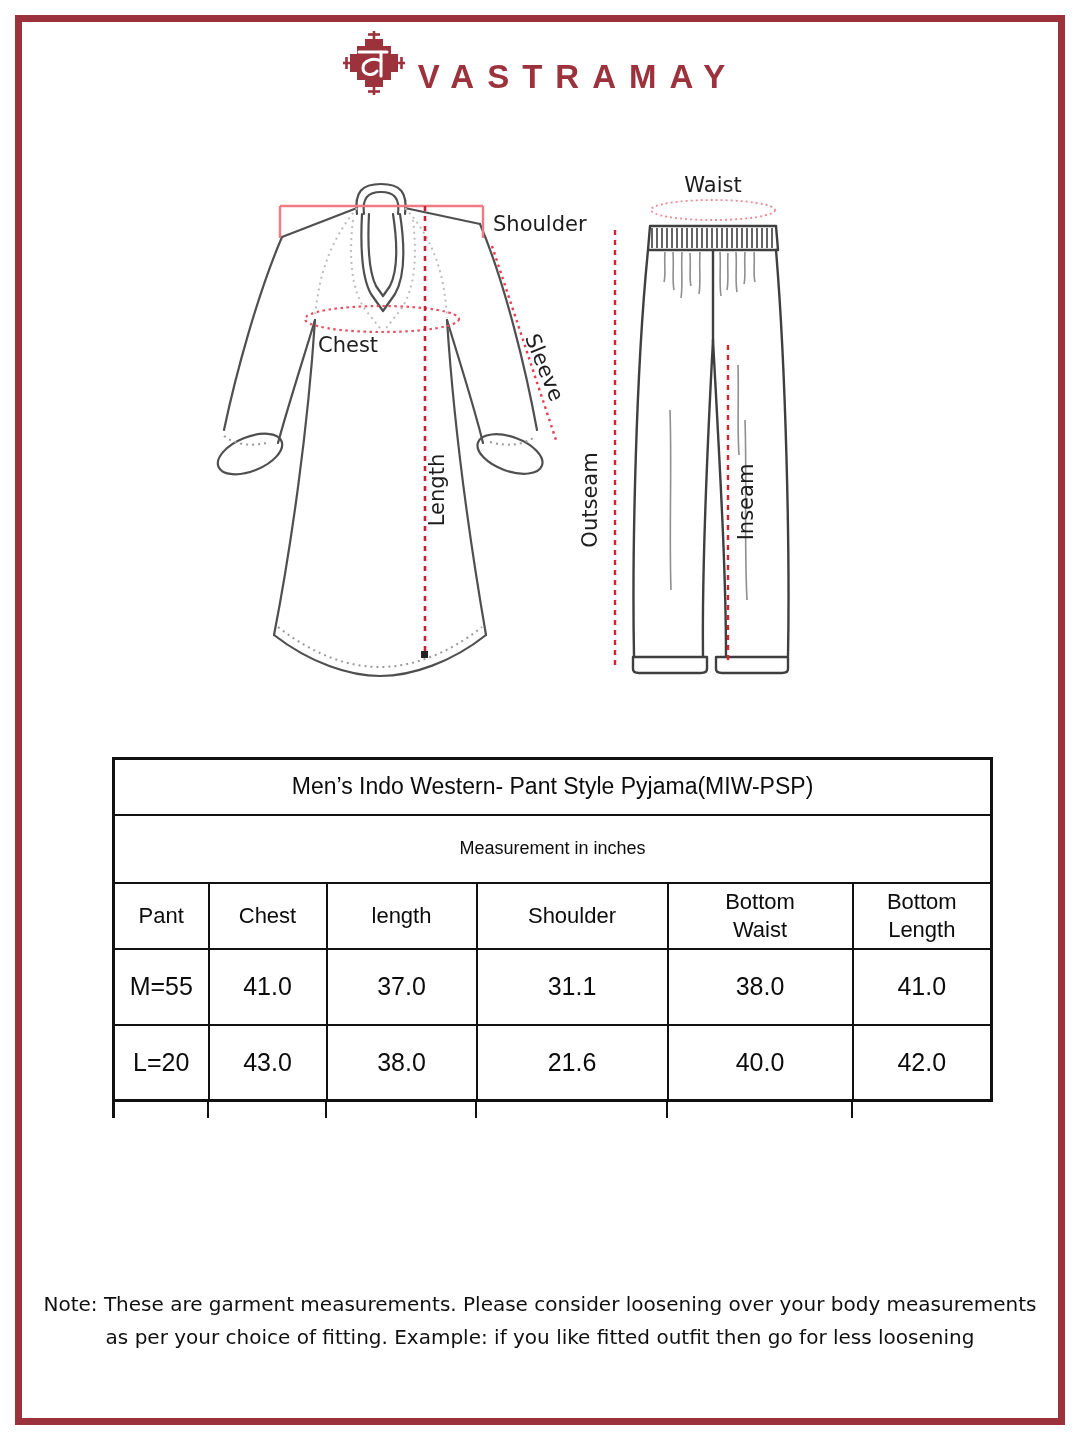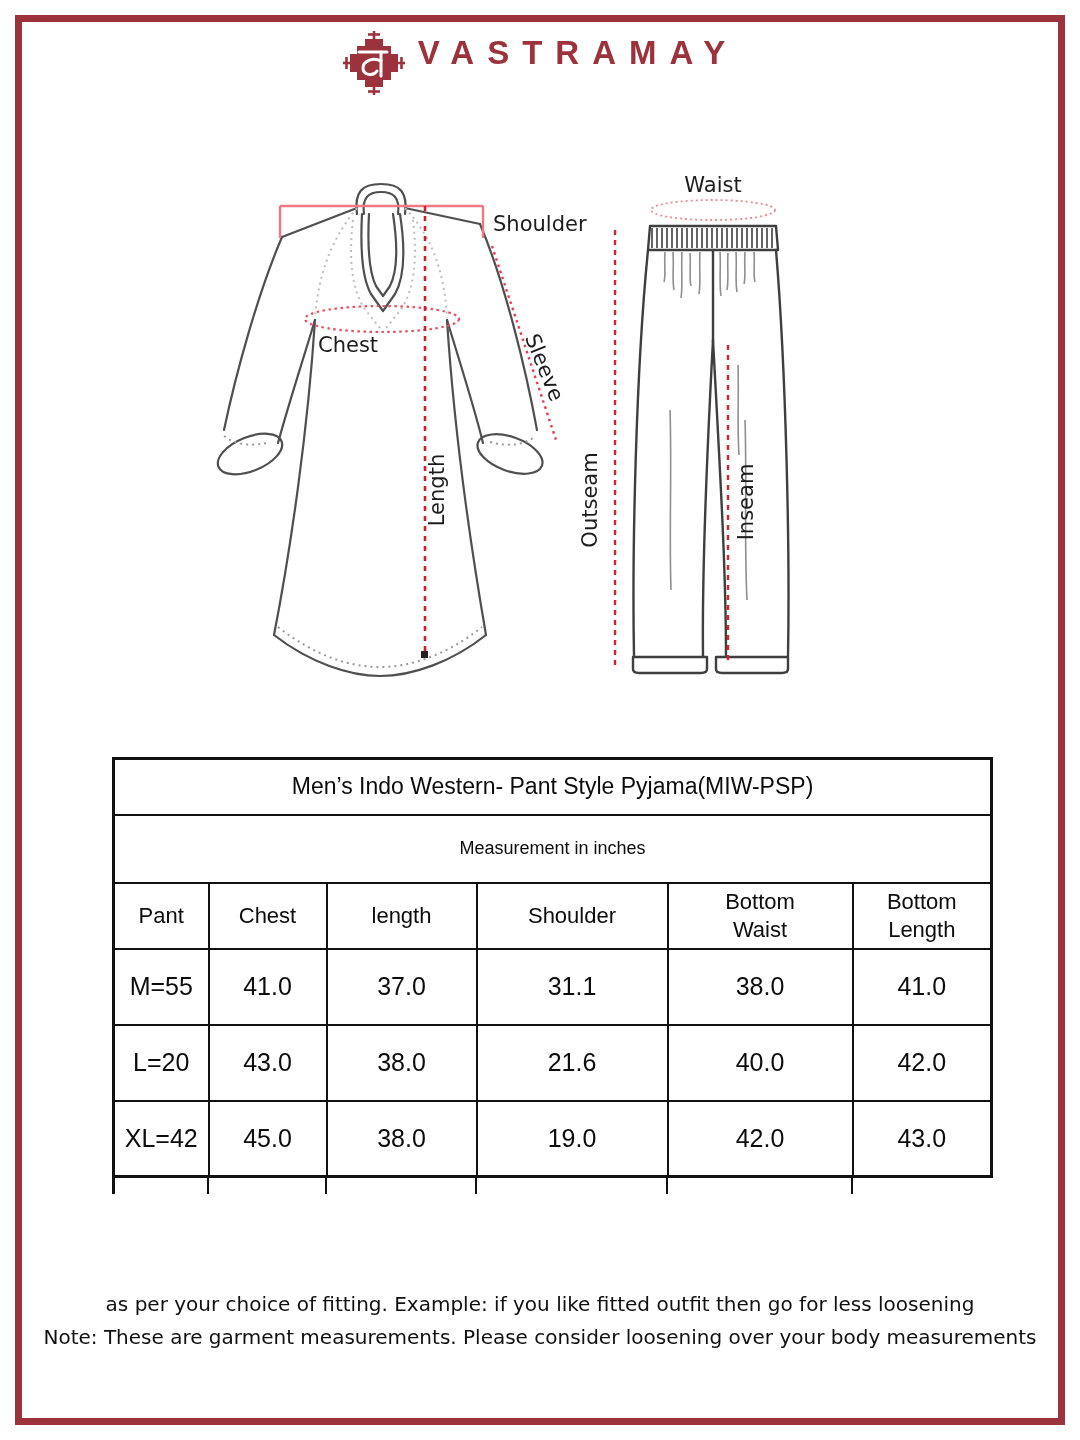--- a/index.html
+++ b/index.html
@@ -2,21 +2,21 @@
 <html><head>
 <meta charset="utf-8">
 <style>
   html,body{margin:0;padding:0;background:#ffffff;}
   .page{position:relative;width:1080px;height:1440px;background:#fff;overflow:hidden;
         font-family:"Liberation Sans",sans-serif;color:#111;}
   .frame{position:absolute;top:15px;left:15px;right:15px;bottom:15px;
          border:7px solid #9b323c;pointer-events:none;}
   
   .logo-row{position:absolute;top:30px;left:0;width:100%;
-            display:flex;justify-content:center;align-items:flex-start;gap:12px;}
+            display:flex;justify-content:center;align-items:flex-end;gap:12px;}
   .wordmark{font-size:33px;font-weight:600;letter-spacing:13px;color:#9b323c;
             font-family:"Liberation Sans",sans-serif;padding-top:4px;}
   
   .kurta-svg{position:absolute;left:190px;top:158px;}
   .pant-svg{position:absolute;left:570px;top:170px;}
   .dia-label{font-family:"DejaVu Sans",sans-serif;font-size:21px;fill:#1c1c1c;font-weight:500;}
   
   .size-table-wrap{position:absolute;left:112px;top:757px;width:878px;}
   table.size-table{border-collapse:collapse;table-layout:fixed;width:878px;
                    border:3px solid #111;color:#0c0c0c;}
@@ -185,38 +185,30 @@
           <td>41.0</td>
         </tr>
         <tr class="r-data">
           <td>L=20</td>
           <td>43.0</td>
           <td>38.0</td>
           <td>21.6</td>
           <td>40.0</td>
           <td>42.0</td>
         </tr>
-        <tr class="r-data">
-          <td>XL=42</td>
-          <td>45.0</td>
-          <td>38.0</td>
-          <td>19.0</td>
-          <td>42.0</td>
-          <td>43.0</td>
-        </tr>
       </tbody>
     </table>
 
     <div class="stub-row">
       <div class="stub" style="width:95px"></div>
       <div class="stub" style="width:118px"></div>
       <div class="stub" style="width:150px"></div>
       <div class="stub" style="width:191px"></div>
       <div class="stub" style="width:185px"></div>
       <div class="stub" style="width:139px"></div>
     </div>
   </div>
 
   <div class="note">
+    <div>Note: These are garment measurements. Please consider loosening over your body measurements</div>
     <div>as per your choice of fitting. Example: if you like fitted outfit then go for less loosening</div>
-    <div>Note: These are garment measurements. Please consider loosening over your body measurements</div>
   </div>
 </div>
 
 </body></html>

